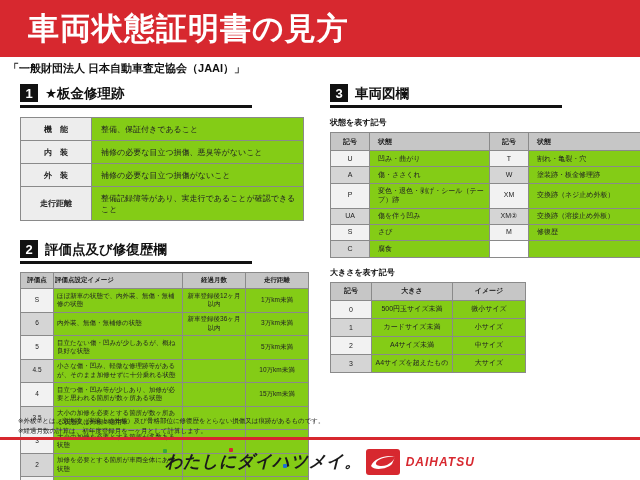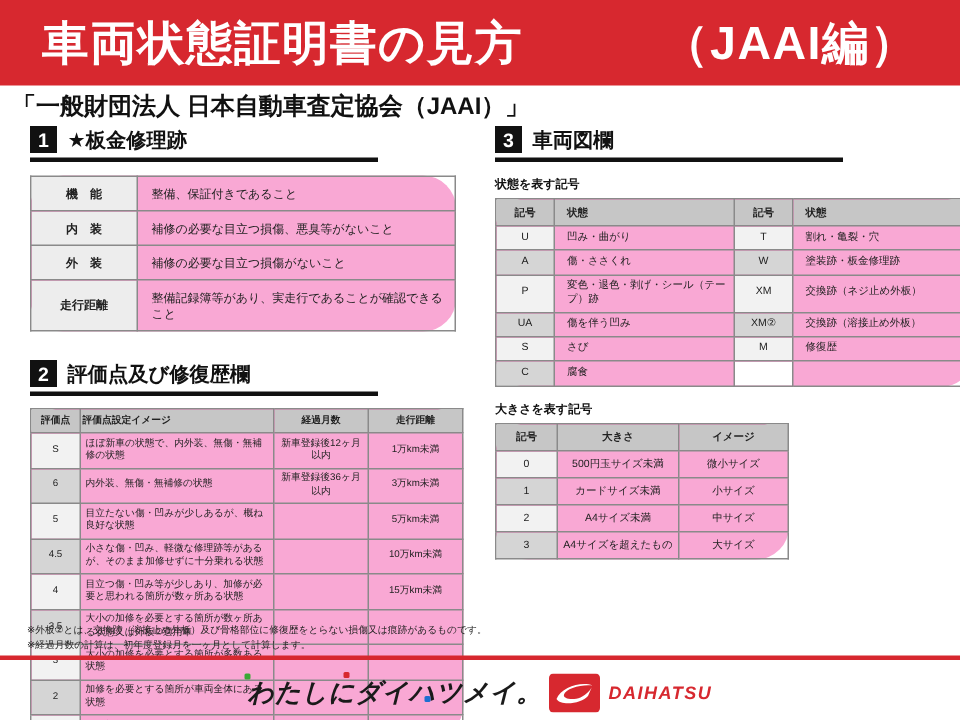--- a/index.html
+++ b/index.html
@@ -15,37 +15,37 @@
   .banner{
     position:absolute;top:0;left:0;width:640px;height:57px;
     background:#d7282f;color:#fff;
     display:flex;align-items:center;justify-content:space-between;
     padding:0 28px;box-sizing:border-box;
   }
   .banner .t{font-size:31px;font-weight:bold;letter-spacing:1px;white-space:nowrap;}
 
   .subtitle{
     position:absolute;top:61px;left:8px;
-    font-size:16px;font-weight:bold;color:#111;white-space:nowrap;
+    font-size:11px;font-weight:bold;color:#111;white-space:nowrap;
   }
 
   
   .sec-head{
     display:flex;align-items:flex-end;gap:7px;
     border-bottom:3px solid #111;padding-bottom:3px;
   }
   .sec-num{
     background:#111;color:#fff;width:18px;height:18px;
     display:flex;align-items:center;justify-content:center;
     font-size:13px;font-weight:bold;flex:0 0 auto;
   }
   .sec-title{font-size:13.5px;font-weight:bold;color:#111;line-height:1.1;white-space:nowrap;}
 
   
-  table{border-collapse:collapse;table-layout:fixed;background:#f9a8d4;border-radius:22px;}
+  table{border-collapse:collapse;table-layout:fixed;background:#84cc16;}
   th,td{border:1px solid #8a8a8a;color:#222;overflow:hidden;}
   th{background:#c6c6c6;font-weight:bold;text-align:center;}
 
   
   .col-left{position:absolute;left:20px;top:84px;width:290px;}
   .col-right{position:absolute;left:330px;top:84px;width:298px;}
   .col-left .sec-head{width:232px;}
   .col-right .sec-head{width:232px;}
 
   
@@ -114,21 +114,20 @@
   .brand{display:flex;align-items:center;gap:6px;}
   .brand-text{font-size:12px;font-weight:bold;color:#d7282f;letter-spacing:1px;}
 </style>
 </head>
 <body>
 
 <div class="page">
 
   <div class="banner">
     <span class="t">車両状態証明書の見方</span>
-    <span class="t">（JAAI編）</span>
   </div>
 
   <div class="subtitle">「一般財団法人 日本自動車査定協会（JAAI）」</div>
 
   <div class="col-left">
 
     <div class="sec-head">
       <span class="sec-num">1</span>
       <span class="sec-title">★板金修理跡</span>
     </div>

